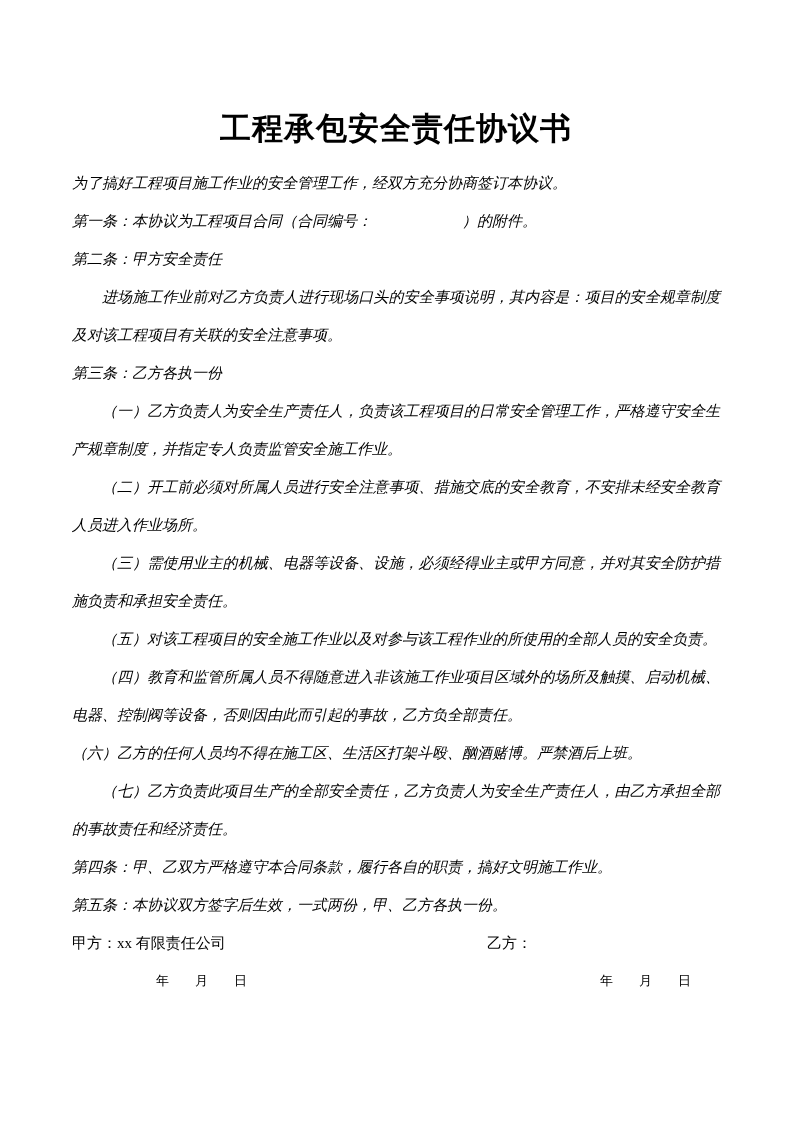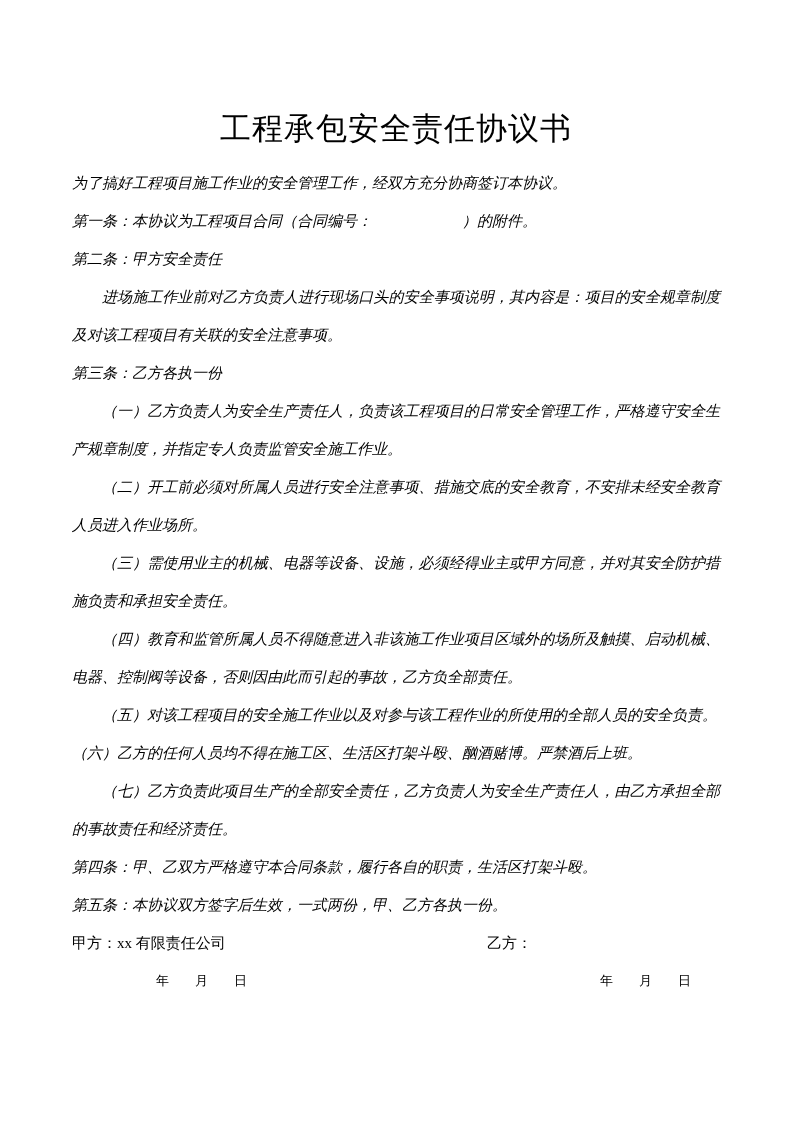--- a/index.html
+++ b/index.html
@@ -15,21 +15,21 @@
     background: #ffffff;
     box-sizing: border-box;
     padding: 108px 73px 0 72px;
     font-family: "Liberation Serif", "DejaVu Serif", serif;
     color: #000000;
     overflow: hidden;
   }
   .doc-title {
     text-align: center;
     font-size: 31px;
-    font-weight: normal;
+    font-weight: bold;
     line-height: 42px;
     margin: 0 0 14px 0;
     letter-spacing: 1px;
   }
   .doc-body {
     font-size: 15px;
   }
   .para {
     margin: 0;
     line-height: 38px;
@@ -73,25 +73,25 @@
   <div class="doc-body">
 
   <div class="para">为了搞好工程项目施工作业的安全管理工作，经双方充分协商签订本协议。</div>
       <div class="para">第一条：本协议为工程项目合同（合同编号：　　　　　　）的附件。</div>
       <div class="para">第二条：甲方安全责任</div>
       <div class="para indent">进场施工作业前对乙方负责人进行现场口头的安全事项说明，其内容是：项目的安全规章制度及对该工程项目有关联的安全注意事项。</div>
       <div class="para">第三条：乙方各执一份</div>
       <div class="para indent">（一）乙方负责人为安全生产责任人，负责该工程项目的日常安全管理工作，严格遵守安全生产规章制度，并指定专人负责监管安全施工作业。</div>
       <div class="para indent">（二）开工前必须对所属人员进行安全注意事项、措施交底的安全教育，不安排未经安全教育人员进入作业场所。</div>
       <div class="para indent">（三）需使用业主的机械、电器等设备、设施，必须经得业主或甲方同意，并对其安全防护措施负责和承担安全责任。</div>
+      <div class="para indent">（五）对该工程项目的安全施工作业以及对参与该工程作业的所使用的全部人员的安全负责。</div>
       <div class="para indent">（四）教育和监管所属人员不得随意进入非该施工作业项目区域外的场所及触摸、启动机械、电器、控制阀等设备，否则因由此而引起的事故，乙方负全部责任。</div>
-      <div class="para indent">（五）对该工程项目的安全施工作业以及对参与该工程作业的所使用的全部人员的安全负责。</div>
       <div class="para">（六）乙方的任何人员均不得在施工区、生活区打架斗殴、酗酒赌博。严禁酒后上班。</div>
       <div class="para indent">（七）乙方负责此项目生产的全部安全责任，乙方负责人为安全生产责任人，由乙方承担全部的事故责任和经济责任。</div>
-      <div class="para">第四条：甲、乙双方严格遵守本合同条款，履行各自的职责，生活区打架斗殴。</div>
+      <div class="para">第四条：甲、乙双方严格遵守本合同条款，履行各自的职责，搞好文明施工作业。</div>
       <div class="para">第五条：本协议双方签字后生效，一式两份，甲、乙方各执一份。</div>
     </div>
 
   <div class="sig-row">
     <span class="party-a">甲方：xx 有限责任公司</span>
     <span class="party-b">乙方：</span>
   </div>
 
   <div class="date-row">
     <span class="date-left">年　　月　　日</span>

